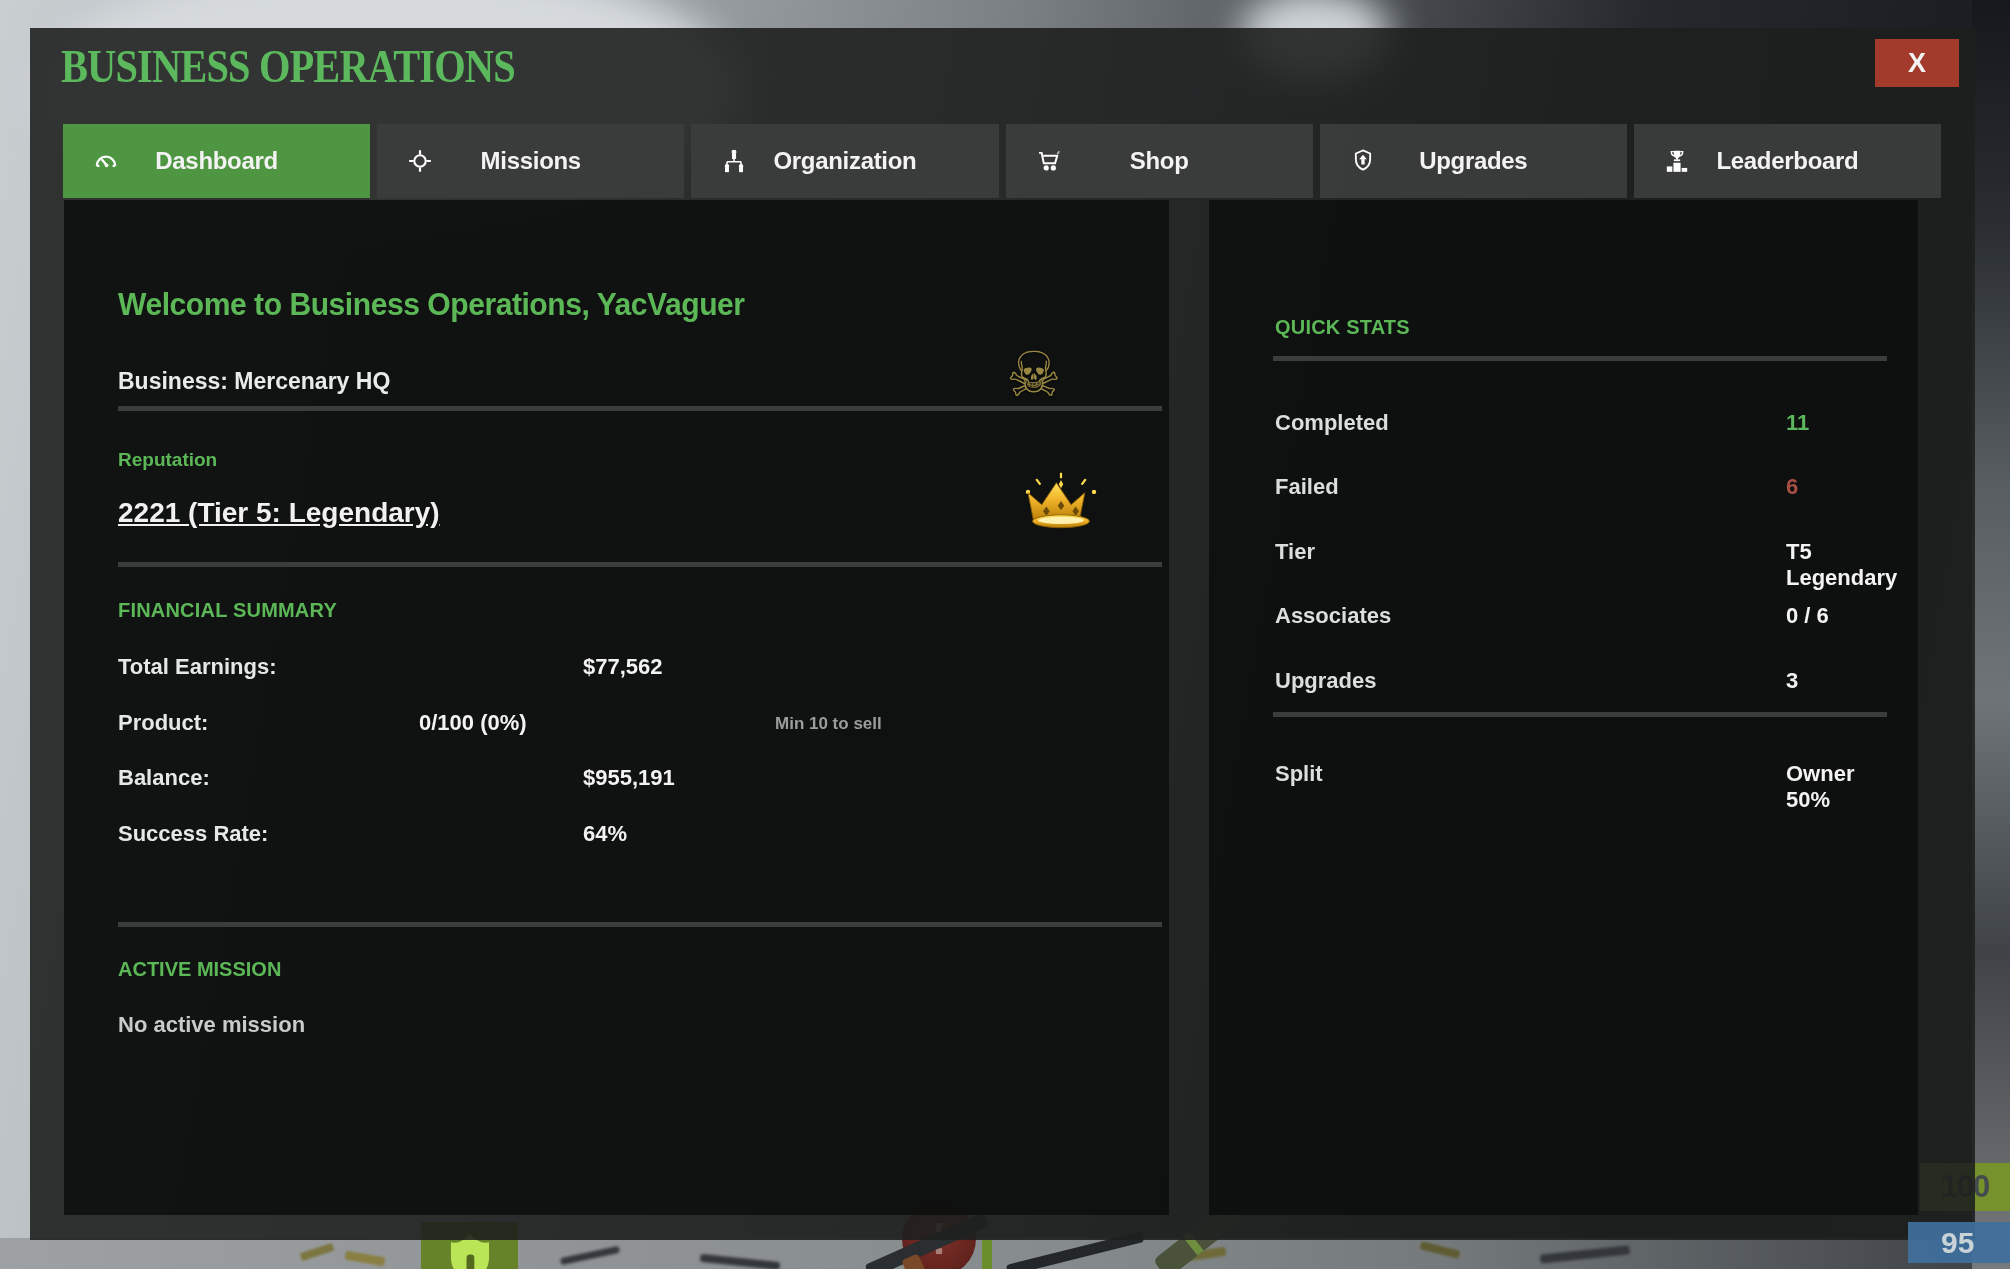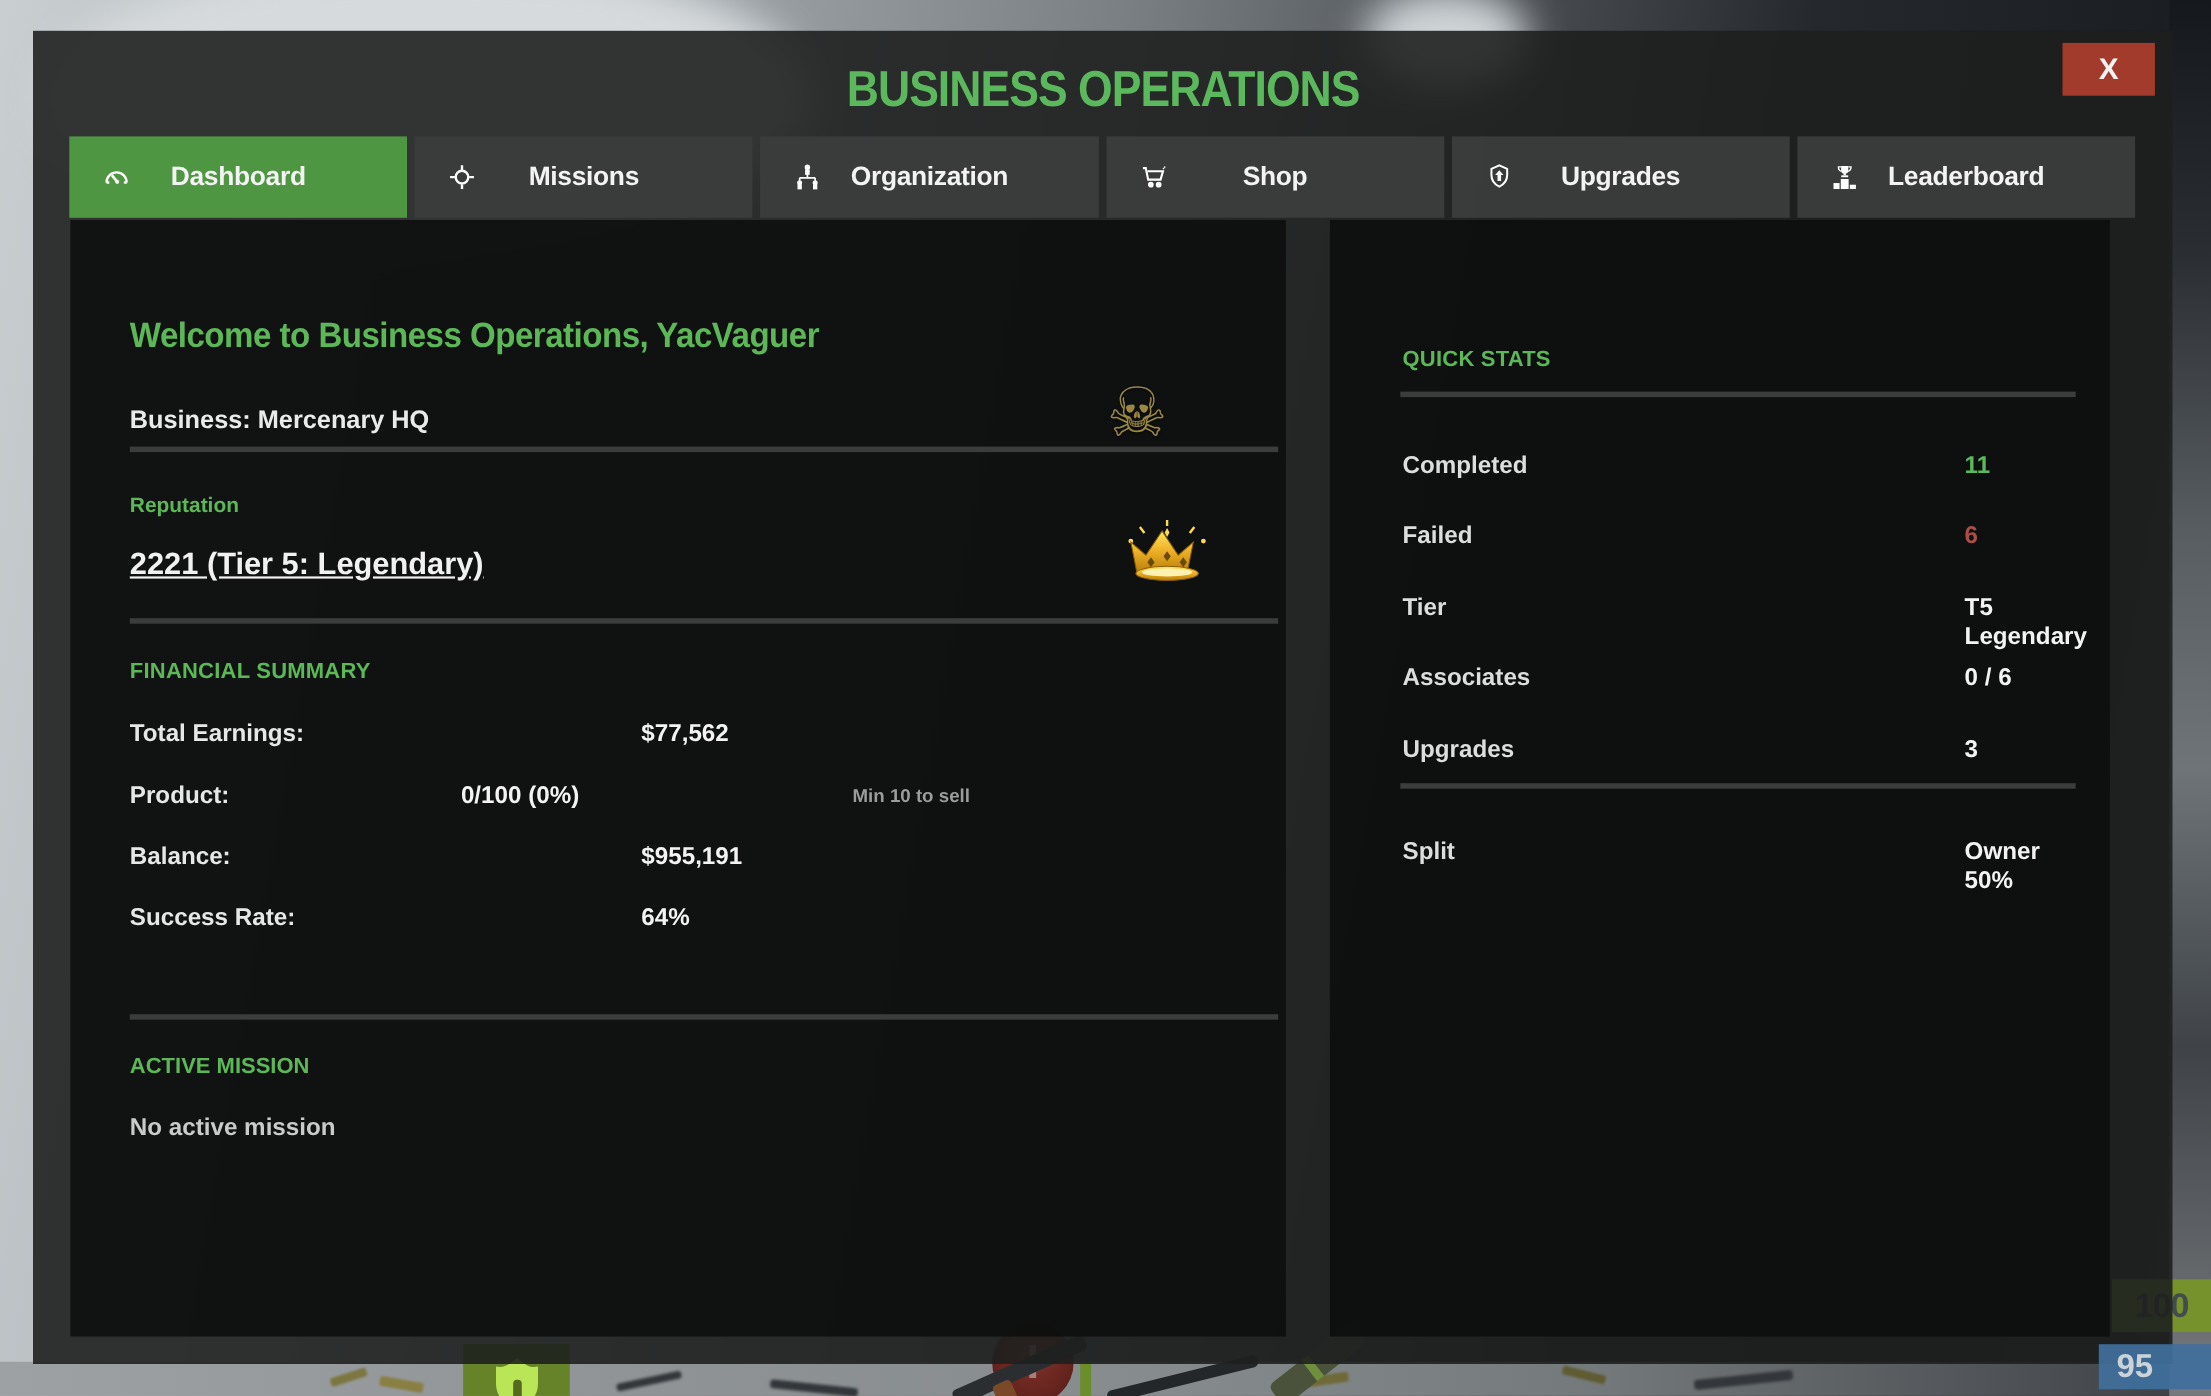--- a/index.html
+++ b/index.html
@@ -34,30 +34,30 @@
   .hud-green-bar{position:absolute;left:982px;top:1240px;width:10px;height:29px;background:#6a8f2a;}
   
   .ammo-reserve-box{
     position:absolute;left:1920px;top:1163px;width:90px;height:48px;background:#76922d;
     color:#434b4e;font-size:31px;line-height:48px;text-align:center;letter-spacing:-1px;
   }
   .privilege-box{position:absolute;left:421px;top:1222px;width:97px;height:47px;background:#66832a;}
   .privilege-box svg{position:absolute;left:23px;top:11px;}
   .ammo-current-box{
     position:absolute;left:1908px;top:1222px;width:102px;height:41px;background:rgba(64,111,156,0.93);
-    color:#c9d3d8;font-size:30px;line-height:41px;padding-left:16px;box-sizing:border-box;z-index:30;
+    color:#c9d3d8;font-size:30px;line-height:41px;padding-left:33px;box-sizing:border-box;z-index:30;
   }
   
   .window{
     position:absolute;left:30px;top:28px;width:1945px;height:1212px;
     background:rgba(29,31,30,0.89);z-index:10;
   }
   .win-title{
-    position:absolute;left:0;top:25px;width:100%;text-align:center;
-    color:#5cb85c;font-size:46px;letter-spacing:-1px;
+    position:absolute;left:0;top:12px;width:100%;
+    color:#5cb85c;font-size:46px;letter-spacing:-1px;font-family:Liberation Serif, serif;
   }
   .win-title span{display:inline-block;transform:scaleX(0.88);}
   .close-btn{
     position:absolute;left:1845px;top:11px;width:84px;height:48px;background:#a23b2c;
     color:#f3f3f3;font-size:27px;text-align:center;line-height:48px;cursor:pointer;
   }
   
   .tabbar{
     position:absolute;left:33px;top:96px;width:1878px;height:74px;
     display:flex;gap:7px;

